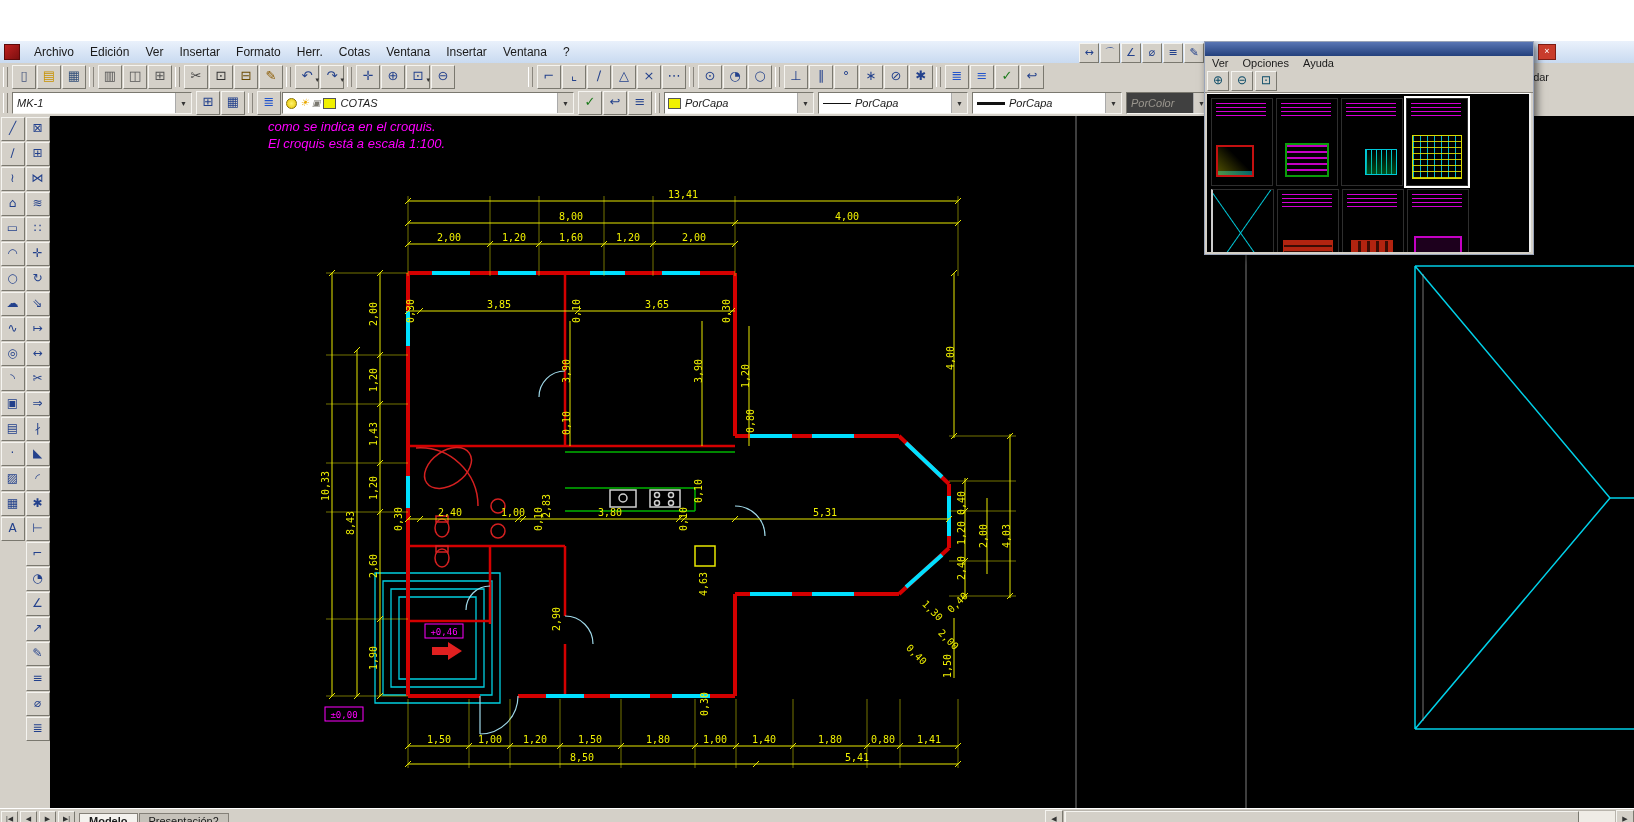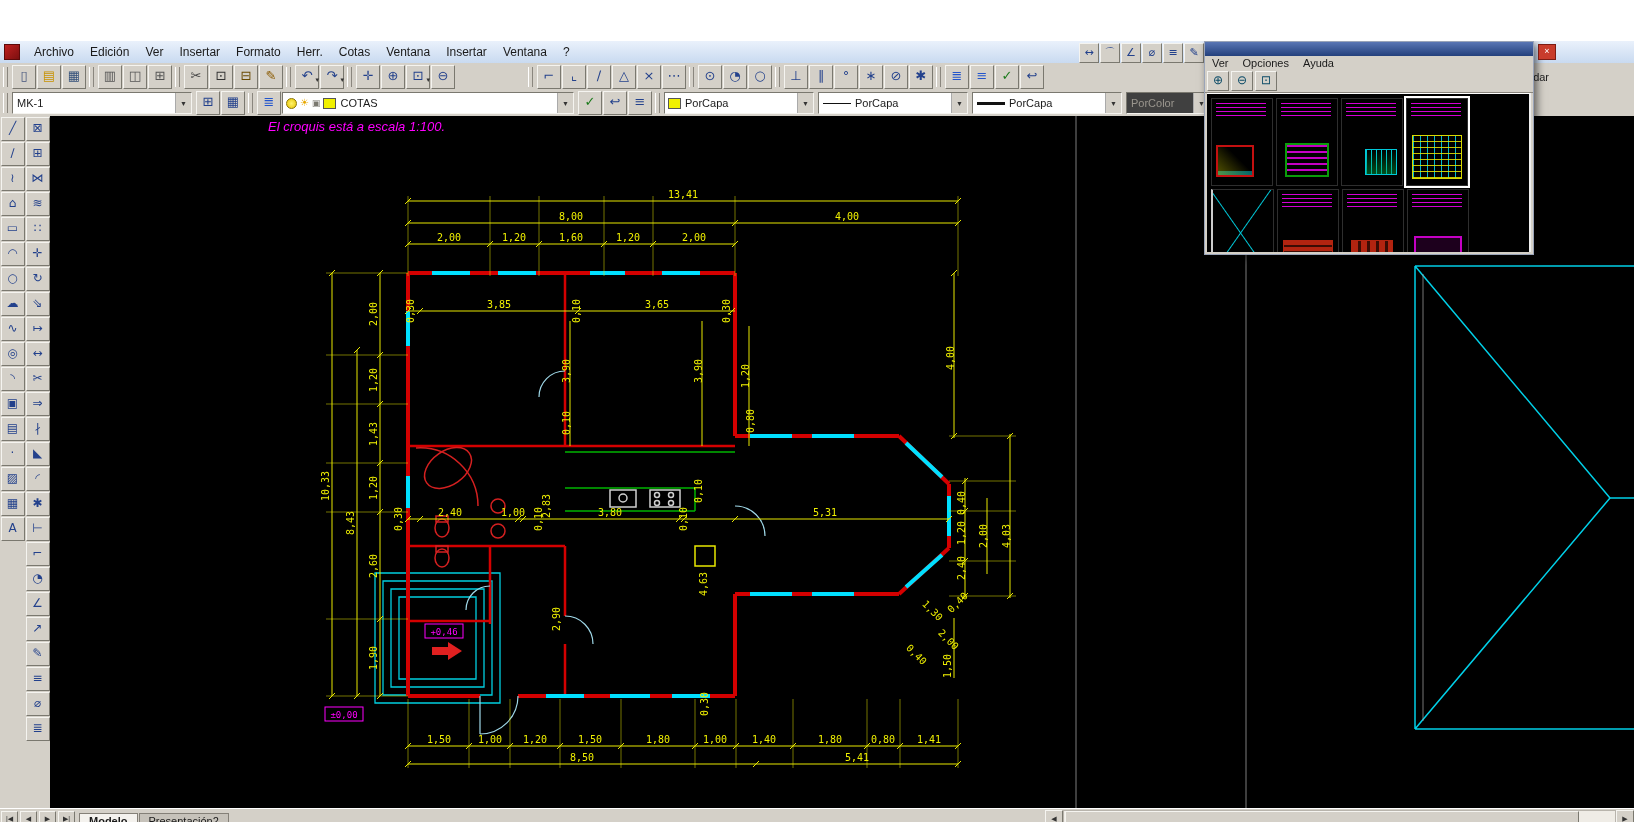--- a/index.html
+++ b/index.html
@@ -30,21 +30,21 @@
   .tbtn .dd2{position:absolute;right:-1px;bottom:-2px;font-size:7px;color:#333;}
   .grip{display:inline-block;width:3px;height:20px;margin:0 3px;border-left:1px solid #fff;
     border-right:1px solid #8a867e;}
   .tspacer{display:inline-block;width:70px;}
   .tname{position:absolute;left:1532px;top:30px;width:26px;height:15px;overflow:hidden;
     font-size:11px;color:#222;z-index:5;}
   .tname span{display:inline-block;margin-left:-27px;white-space:nowrap;}
 
   
   .combo{display:flex;align-items:center;height:20px;background:#fff;margin:0 3px 0 1px;
-    border:1px solid;border-color:#7a786f #f5f4f0 #f5f4f0 #7a786f;font-size:11px;}
+    border:1px solid;border-color:#7a786f #f5f4f0 #f5f4f0 #7a786f;font-size:11px;font-style:italic;}
   .cval{flex:1;padding:0 4px;white-space:nowrap;overflow:hidden;}
   .cdd{width:15px;align-self:stretch;background:#d4d0c8;border-left:1px solid #aaa;
     font-size:7px;display:flex;align-items:center;justify-content:center;color:#333;}
   .w178{width:178px}.w290{width:290px}.w148{width:148px}.w82{width:82px}
   .combo.disabled{background:#404040;color:#9a968e;}
   .lic{display:inline-block;margin-left:3px;font-size:10px;line-height:18px;}
   .lic.bulb{width:9px;height:9px;border-radius:50%;background:radial-gradient(#fff36b,#e8c400);
     border:1px solid #8a7400;}
   .lic.sun{color:#e8a800;}
   .lic.lock{color:#7a786f;font-size:9px;}
@@ -530,20 +530,21 @@
         </g>
 
       <g id="g-levels">
           <rect x="375" y="508" width="38" height="14"></rect>
           <text x="394" y="519">+0,46</text>
           <rect x="275" y="591" width="38" height="14"></rect>
           <text x="294" y="602">±0,00</text>
         </g>
     </svg>
     <div class="anno">
+      <div>como se indica en el croquis.</div>
       <div>El croquis está a escala 1:100.</div>
     </div>
   </div>
 
   <div class="palette">
     <div class="ptitle"></div>
     <div class="pmenu">
         <span>Ver</span>
         <span>Opciones</span>
         <span>Ayuda</span>

